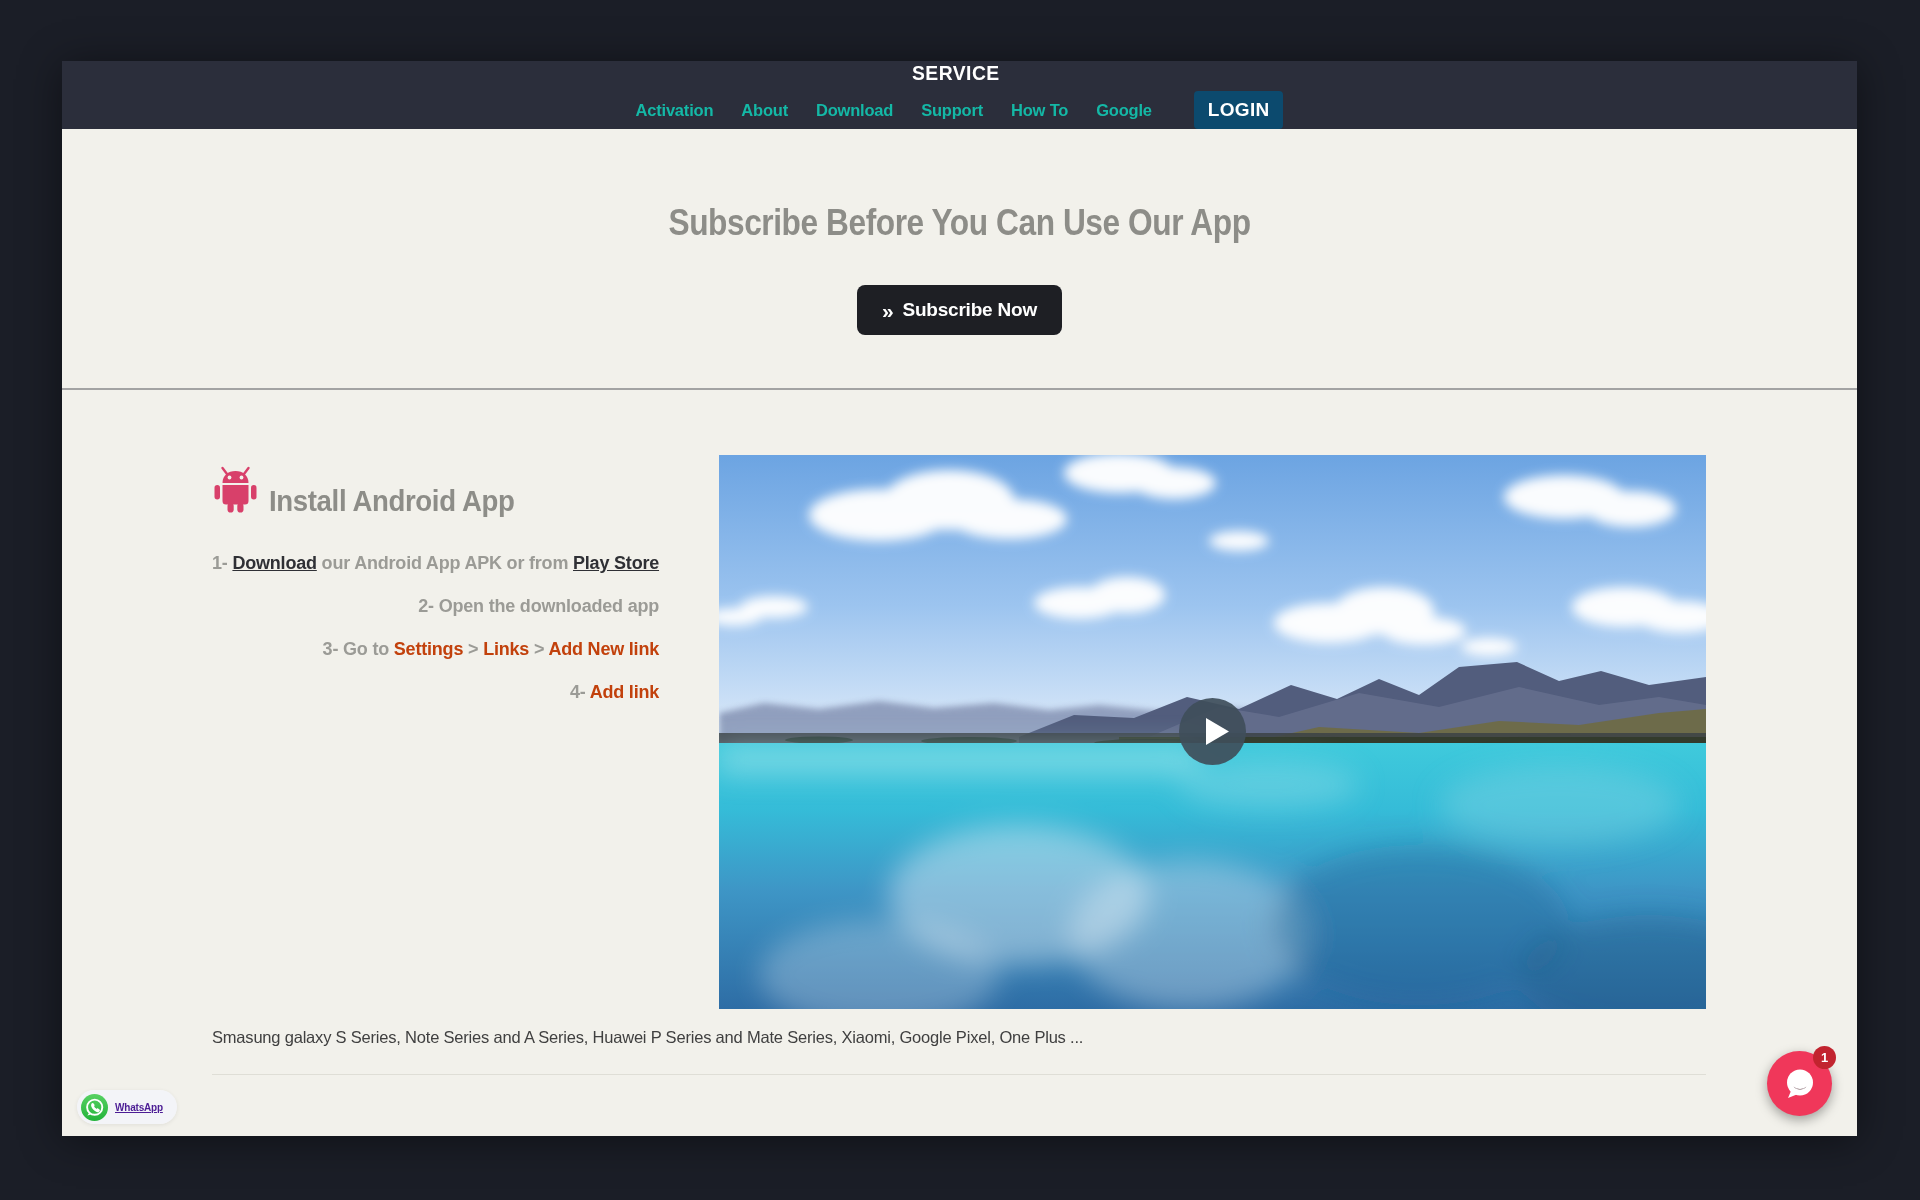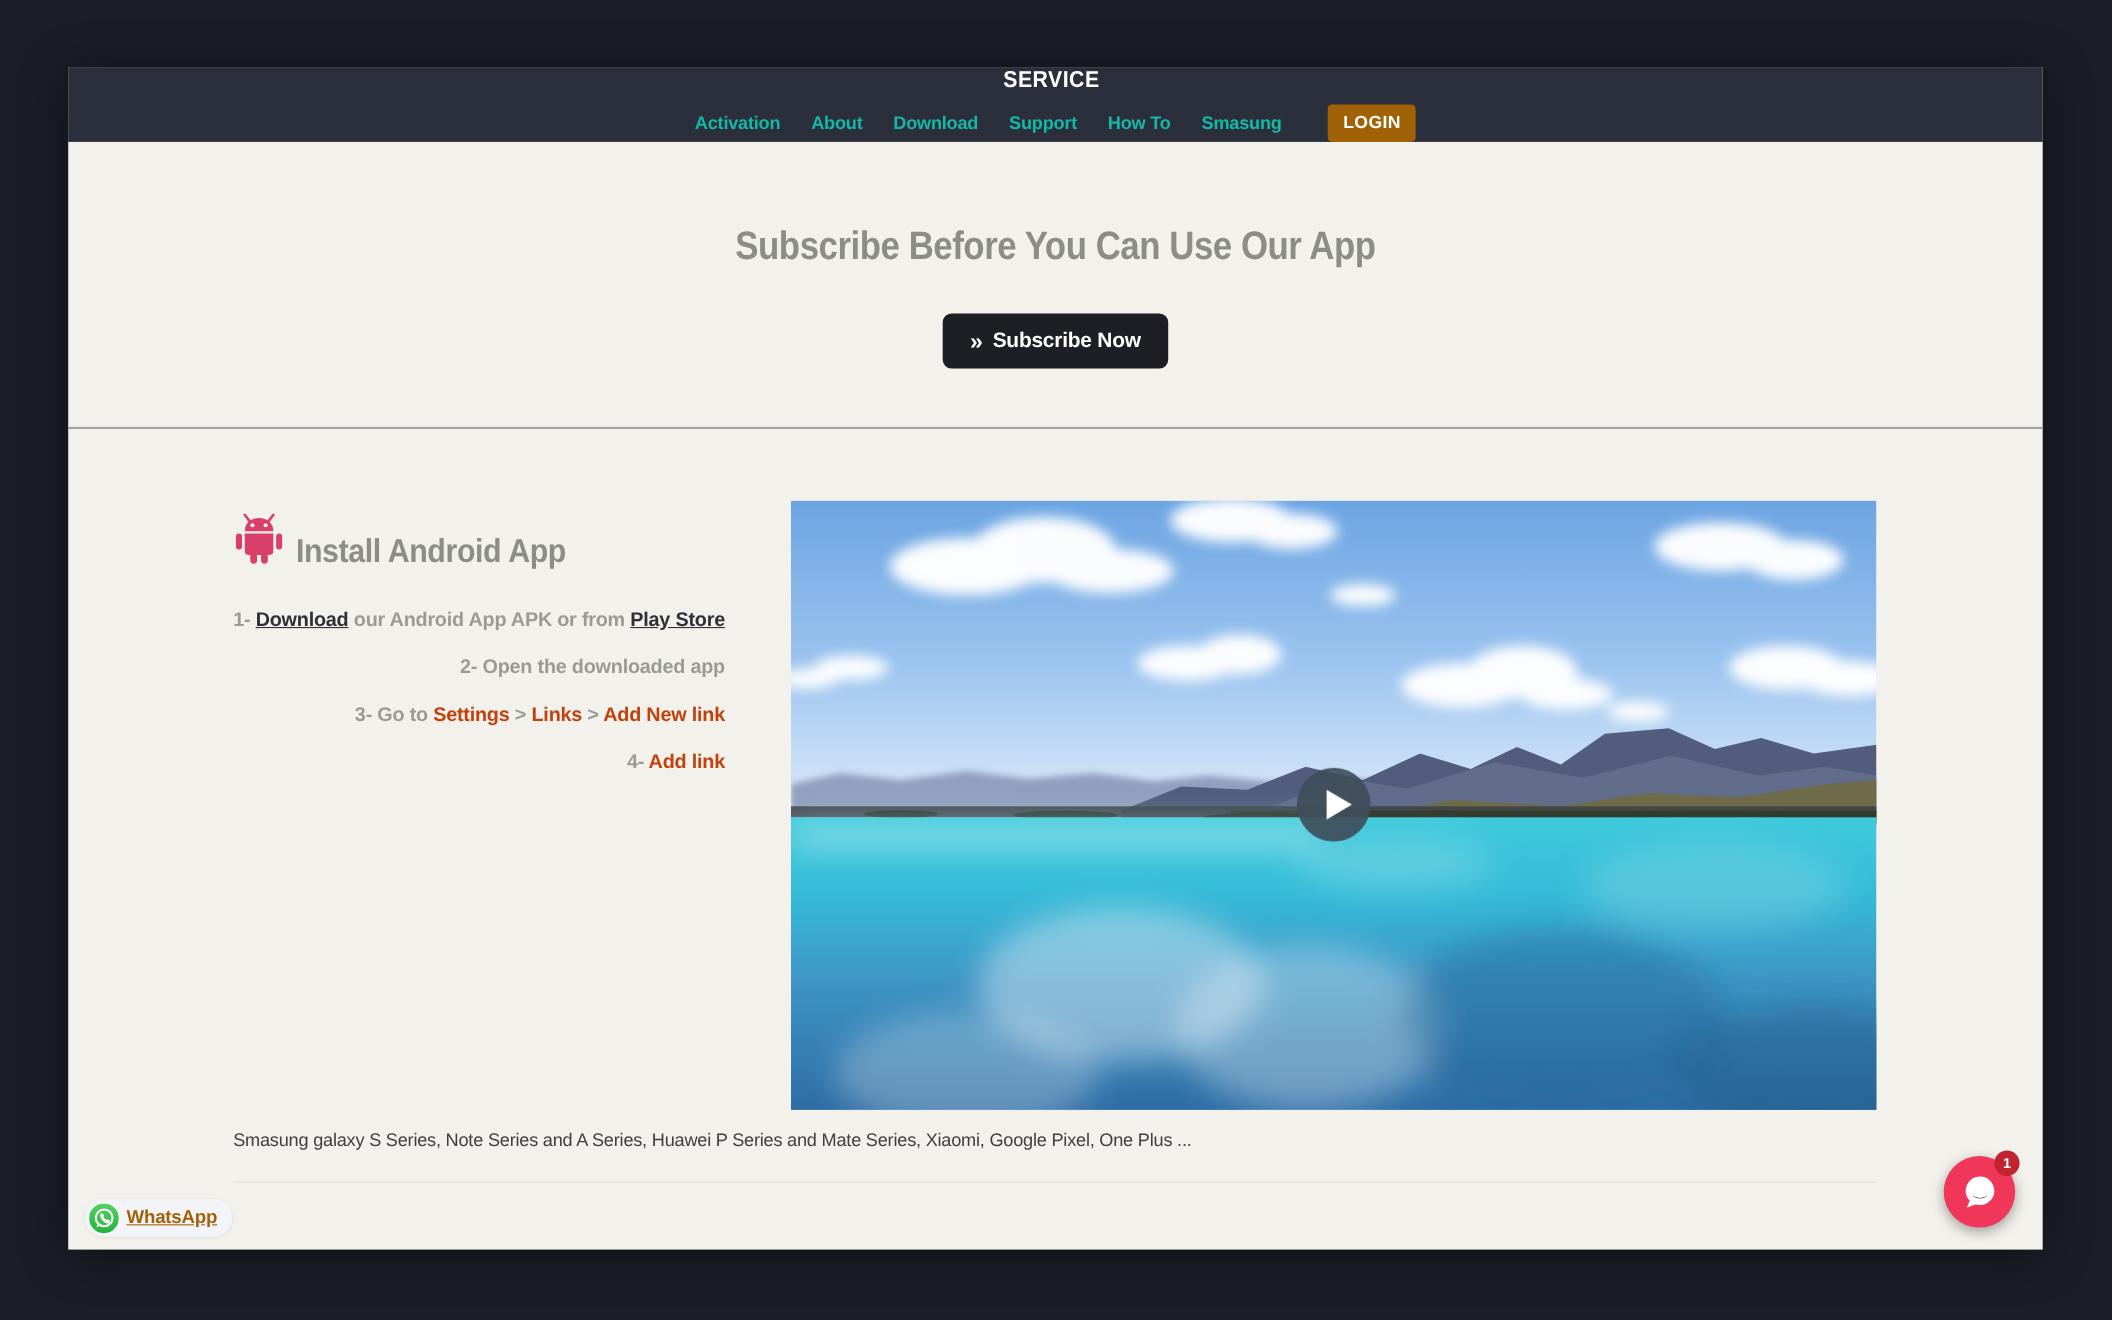--- a/index.html
+++ b/index.html
@@ -23,22 +23,22 @@
     color:#ffffff; font-size:21px; font-weight:700; letter-spacing:.5px;
     transform:scaleX(.92); transform-origin:left center; cursor:pointer;
   }
   .nav-right { display:flex; align-items:center; }
   .nav-links { display:flex; align-items:center; gap:28px; }
   .nav-link {
     color:#14b8a6; font-size:16.5px; font-weight:700; text-decoration:none;
     cursor:pointer; white-space:nowrap; letter-spacing:-.2px;
   }
   .login-btn {
-    margin-left:42px; background:#a16207; color:#ffffff; border:none;
-    font-family:inherit; font-size:16px; font-weight:700; letter-spacing:.3px;
+    margin-left:42px; background:#0c4a6e; color:#ffffff; border:none;
+    font-family:inherit; font-size:19px; font-weight:700; letter-spacing:.3px;
     padding:8px 14px; border-radius:4px; cursor:pointer;
   }
   
   .hero {
     position:absolute; left:0; top:68px; width:100%; height:218px;
     border-bottom:2px solid #a3a3a3; text-align:center;margin-top:43px;
   }
   .hero-title {
     margin-top:30px; font-size:36px; font-weight:700; color:#8d8d88;
     letter-spacing:-.5px; transform:scaleX(.88);
@@ -85,21 +85,21 @@
     background:#dfded6;
   }
   
   .whatsapp-pill {
     position:absolute; left:77px; top:1090px; height:34px;
     background:rgba(243,244,248,.92); border-radius:17px;
     display:flex; align-items:center; padding:0 14px 0 4px; gap:7px;
     cursor:pointer; box-shadow:0 1px 4px rgba(0,0,0,.08); z-index:20;
   }
   .whatsapp-label {
-    font-size:17px; font-weight:700; color:#a16207; text-decoration:underline;
+    font-size:10px; font-weight:700; color:#4c1d95; text-decoration:underline;
     letter-spacing:-.2px;
   }
   .chat-widget {
     position:absolute; left:1767px; top:1051px; width:65px; height:65px;
     border-radius:50%; background:#f0375a; cursor:pointer; z-index:20;
     display:flex; align-items:center; justify-content:center;
     box-shadow:0 4px 12px rgba(0,0,0,.35);
   }
   .chat-badge {
     position:absolute; right:-4px; top:-5px; width:23px; height:23px;
@@ -114,21 +114,21 @@
 
   <header class="navbar">
     <div class="brand">SERVICE</div>
     <div class="nav-right">
       <nav class="nav-links" id="nav-links">
           <a class="nav-link">Activation</a>
           <a class="nav-link">About</a>
           <a class="nav-link">Download</a>
           <a class="nav-link">Support</a>
           <a class="nav-link">How To</a>
-          <a class="nav-link">Smasung</a>
+          <a class="nav-link">Google</a>
         </nav>
       <button class="login-btn">LOGIN</button>
     </div>
   </header>
 
   <section class="hero">
     <h1 class="hero-title">Subscribe Before You Can Use Our App</h1>
     <div>
       <button class="subscribe-btn">
         <span class="chev">»</span>

